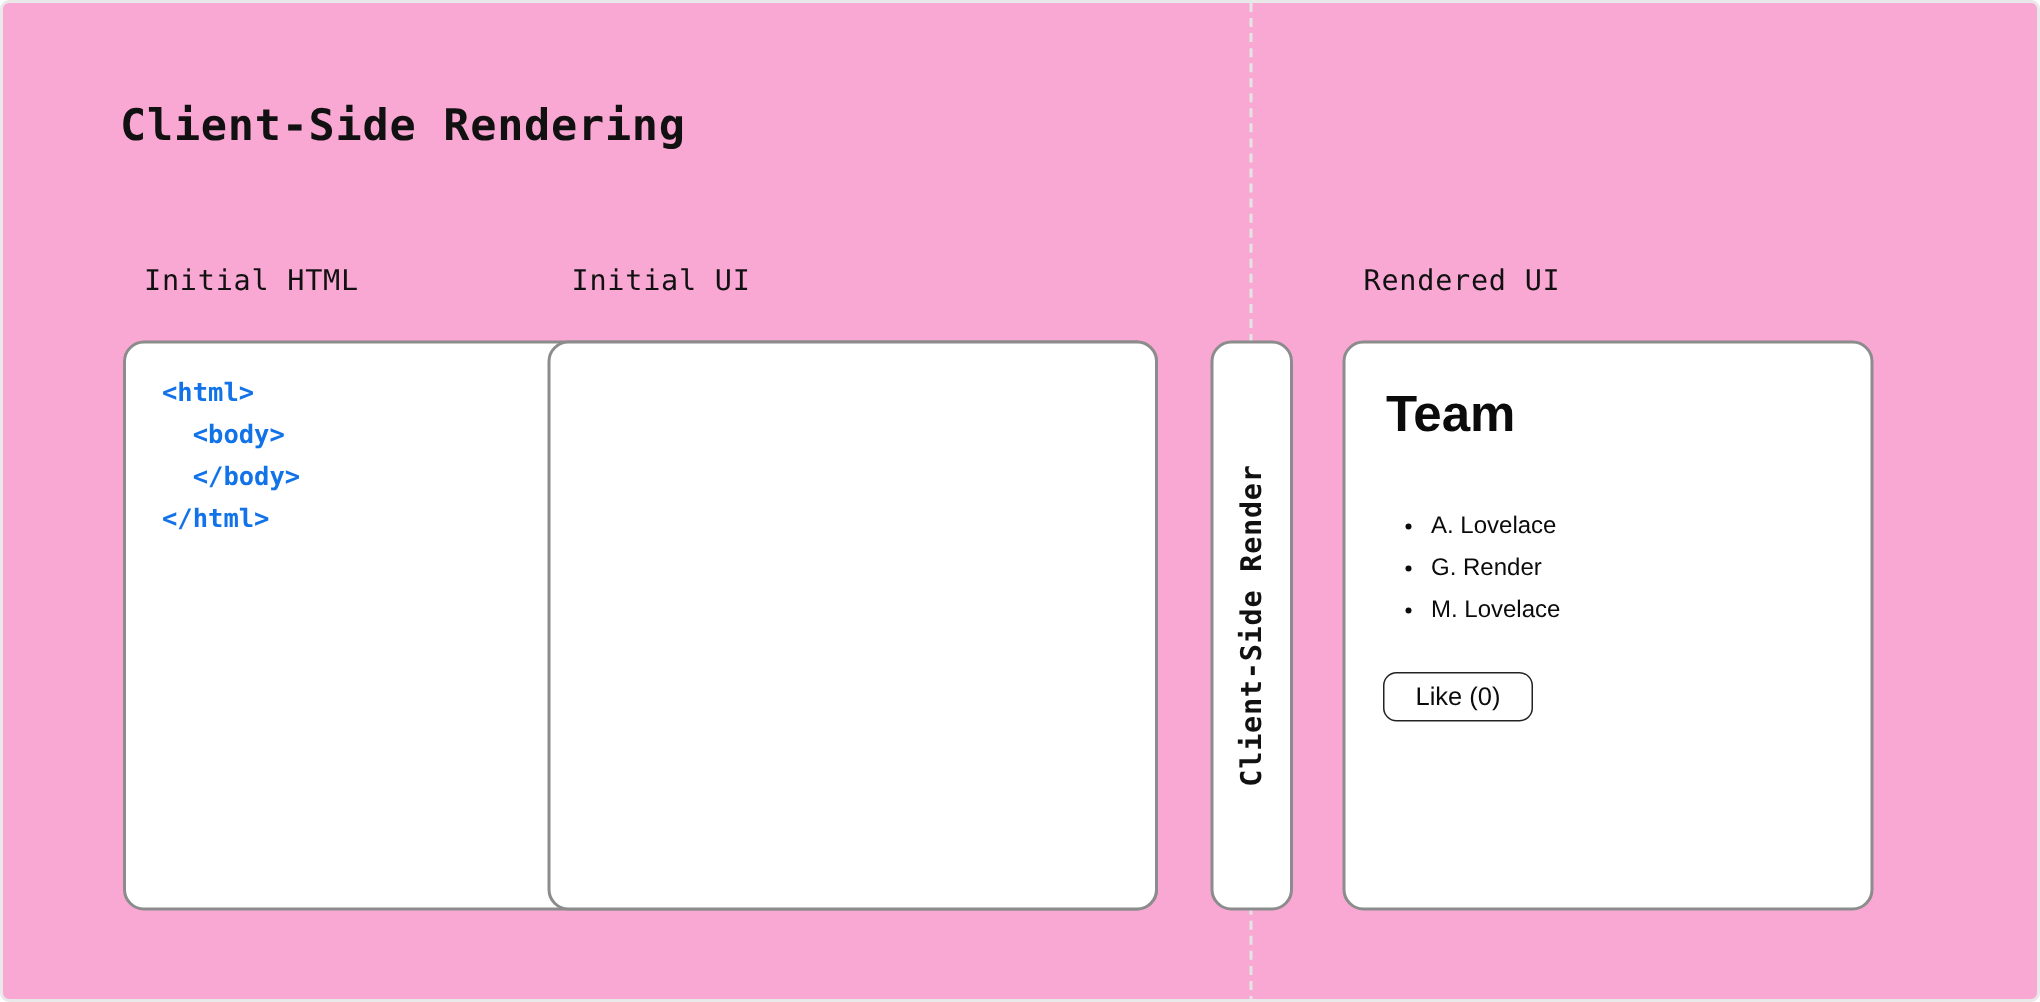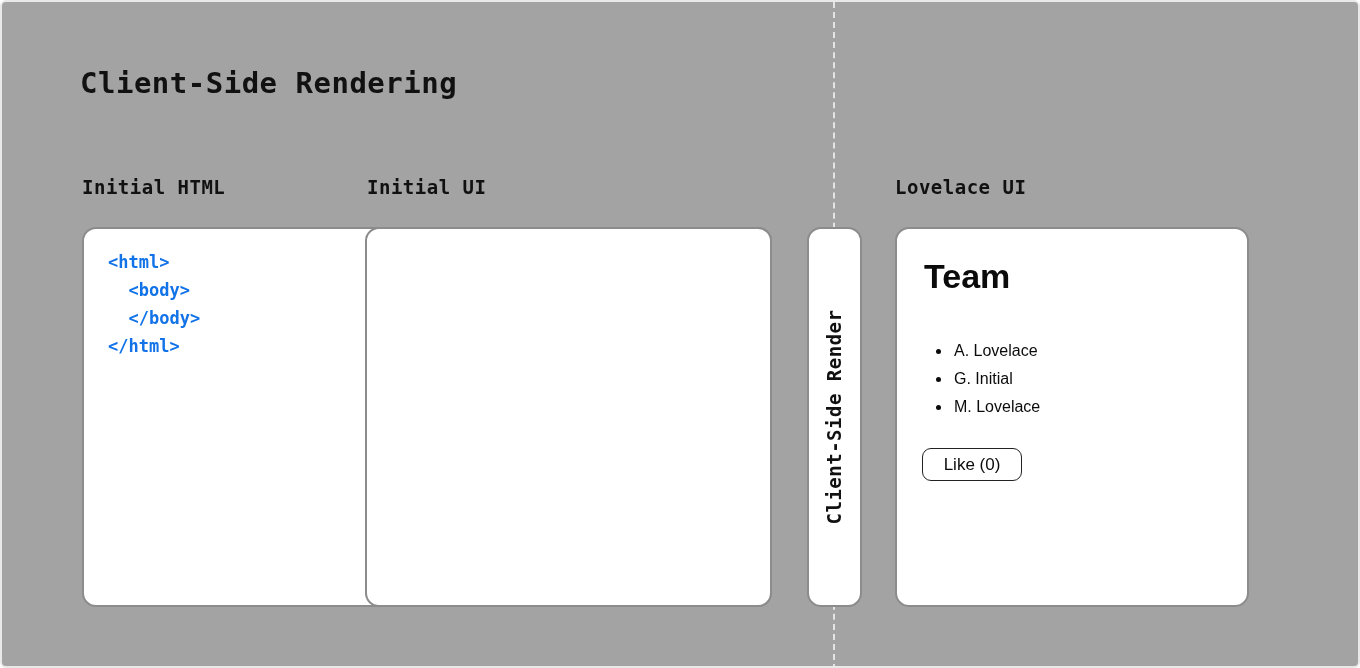--- a/index.html
+++ b/index.html
@@ -3,43 +3,44 @@
 <meta charset="utf-8">
 <style>
   * { margin: 0; padding: 0; box-sizing: border-box; }
   html, body { width: 1360px; height: 668px; background: #ffffff; }
   body { font-family: "DejaVu Sans Mono", monospace; }
 
   .canvas {
     position: relative;
     width: 1360px;
     height: 668px;
-    background: #a3a3a3;
+    background: #f9a8d4;
     border: 2px solid #e9e9e9;
     border-radius: 6px;
     overflow: hidden;
   }
 
   .page-title {
     position: absolute;
     left: 78px;
     top: 64px;
     font-size: 29px;
     font-weight: bold;
     color: #111111;
     letter-spacing: 0.5px;
   }
 
   .section-label {
     position: absolute;
     top: 174px;
     font-size: 19px;
-    font-weight: bold;
+    font-weight: normal;
     color: #111111;
     letter-spacing: 0.5px;
+    margin-left: 14px;
   }
   .label-initial-html { left: 80px; }
   .label-initial-ui   { left: 365px; }
   .label-rendered-ui  { left: 893px; }
 
   .panel {
     position: absolute;
     top: 225px;
     height: 380px;
     background: #ffffff;
@@ -138,21 +139,21 @@
 </style>
 </head>
 <body>
 
 <div class="canvas">
 
   <div class="page-title">Client-Side Rendering</div>
 
   <div class="section-label label-initial-html">Initial HTML</div>
   <div class="section-label label-initial-ui">Initial UI</div>
-  <div class="section-label label-rendered-ui">Lovelace UI</div>
+  <div class="section-label label-rendered-ui">Rendered UI</div>
 
   <div class="divider-dashed"></div>
 
   <div class="panel panel-initial-html">
     <div class="code-block">
       <div class="code-line">&lt;html&gt;</div>
       <div class="code-line">  &lt;body&gt;</div>
       <div class="code-line">  &lt;/body&gt;</div>
       <div class="code-line">&lt;/html&gt;</div>
     </div>
@@ -162,20 +163,20 @@
 
   <div class="transition-pill">
     <div class="pill-label">Client-Side Render</div>
   </div>
 
   <div class="panel panel-rendered-ui">
     <div class="rendered-content">
       <div class="team-heading">Team</div>
       <ul class="team-list">
         <li>A. Lovelace</li>
-        <li>G. Initial</li>
+        <li>G. Render</li>
         <li>M. Lovelace</li>
       </ul>
       <button class="like-button">Like (0)</button>
     </div>
   </div>
 
 </div>
 
 </body></html>

